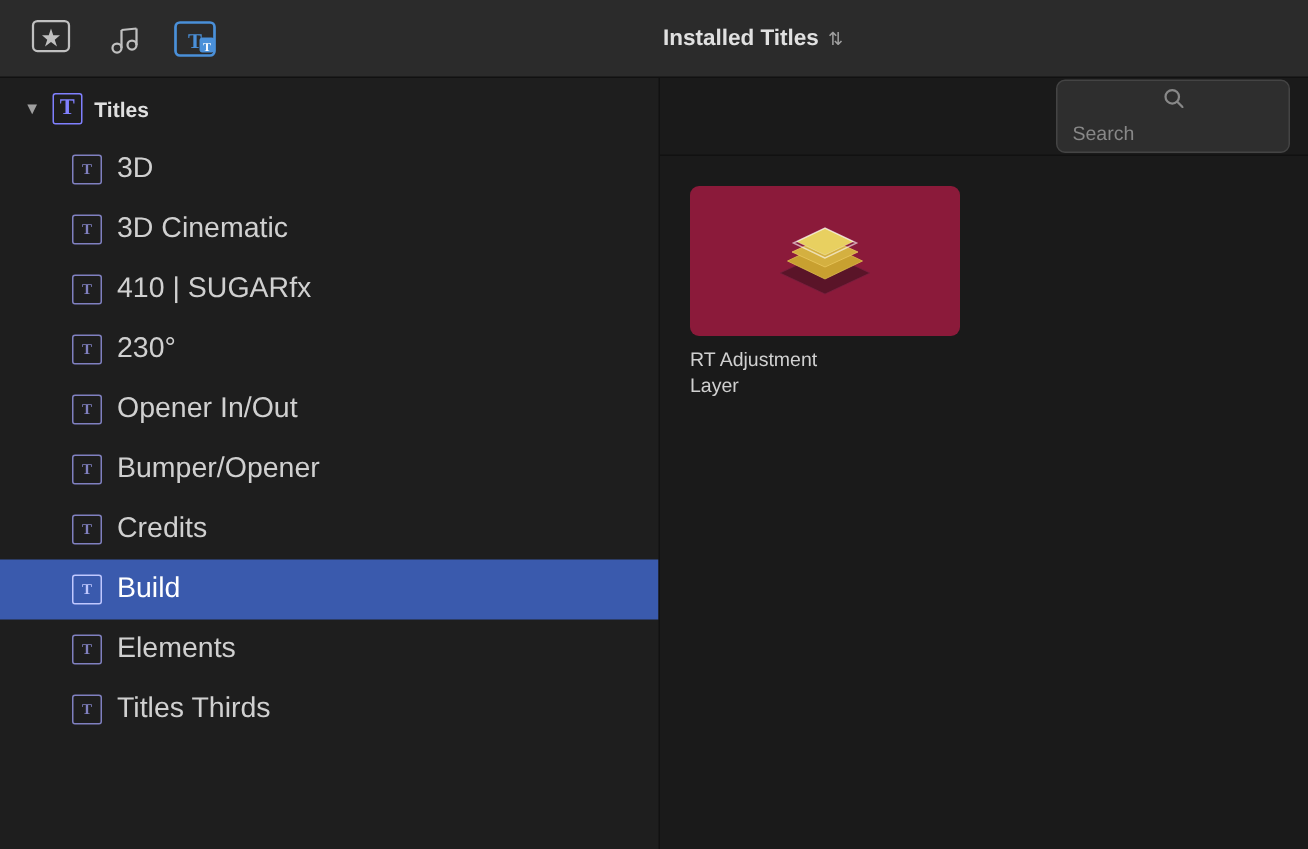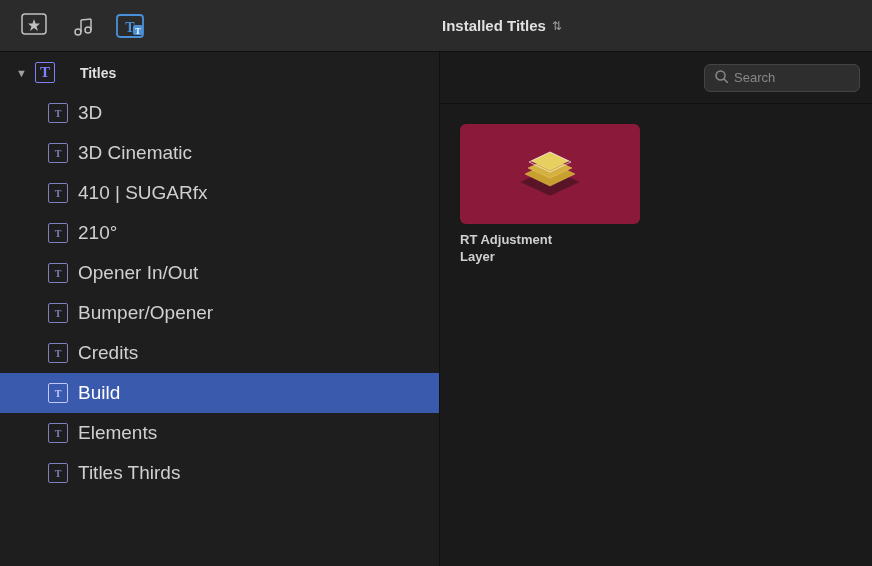--- a/index.html
+++ b/index.html
@@ -104,21 +104,20 @@
       border: 1.5px solid #8080ff;
       padding: 1px 4px;
       border-radius: 2px;
       font-family: serif;
     }
 
     .sidebar-header .header-text {
       font-size: 14px;
       font-weight: 600;
       color: #e0e0e0;
-      margin-left: 17px;
     }
 
     .sidebar-item {
       display: flex;
       align-items: center;
       padding: 9px 16px 9px 48px;
       gap: 10px;
       cursor: pointer;
       font-size: 14px;
       color: #d0d0d0;
@@ -175,20 +174,21 @@
 
     .search-box {
       display: flex;
       align-items: center;
       gap: 6px;
       background: #2e2e2e;
       border: 1px solid #444;
       border-radius: 6px;
       padding: 5px 10px;
       width: 156px;
+      flex-direction: column;
     }
 
     .search-icon-svg {
       color: #888;
       font-size: 13px;
     }
 
     .search-input {
       background: transparent;
       border: none;
@@ -230,21 +230,21 @@
     }
 
     .thumbnail svg {
       width: 90px;
       height: 80px;
     }
 
     .content-label {
       font-size: 13px;
       color: #d0d0d0;
-      font-weight: 700;
+      font-weight: 400;
       line-height: 1.3;
       max-width: 180px;
     }
 
     
     ::-webkit-scrollbar {
       width: 6px;
     }
     ::-webkit-scrollbar-track {
       background: #1e1e1e;
@@ -305,21 +305,21 @@
     <div class="sidebar-item">
       <span class="item-icon">T</span>
       <span class="item-label">3D Cinematic</span>
     </div>
     <div class="sidebar-item">
       <span class="item-icon">T</span>
       <span class="item-label">410 | SUGARfx</span>
     </div>
     <div class="sidebar-item">
       <span class="item-icon">T</span>
-      <span class="item-label">210°</span>
+      <span class="item-label">230°</span>
     </div>
     <div class="sidebar-item">
       <span class="item-icon">T</span>
       <span class="item-label">Opener In/Out</span>
     </div>
     <div class="sidebar-item">
       <span class="item-icon">T</span>
       <span class="item-label">Bumper/Opener</span>
     </div>
     <div class="sidebar-item">

